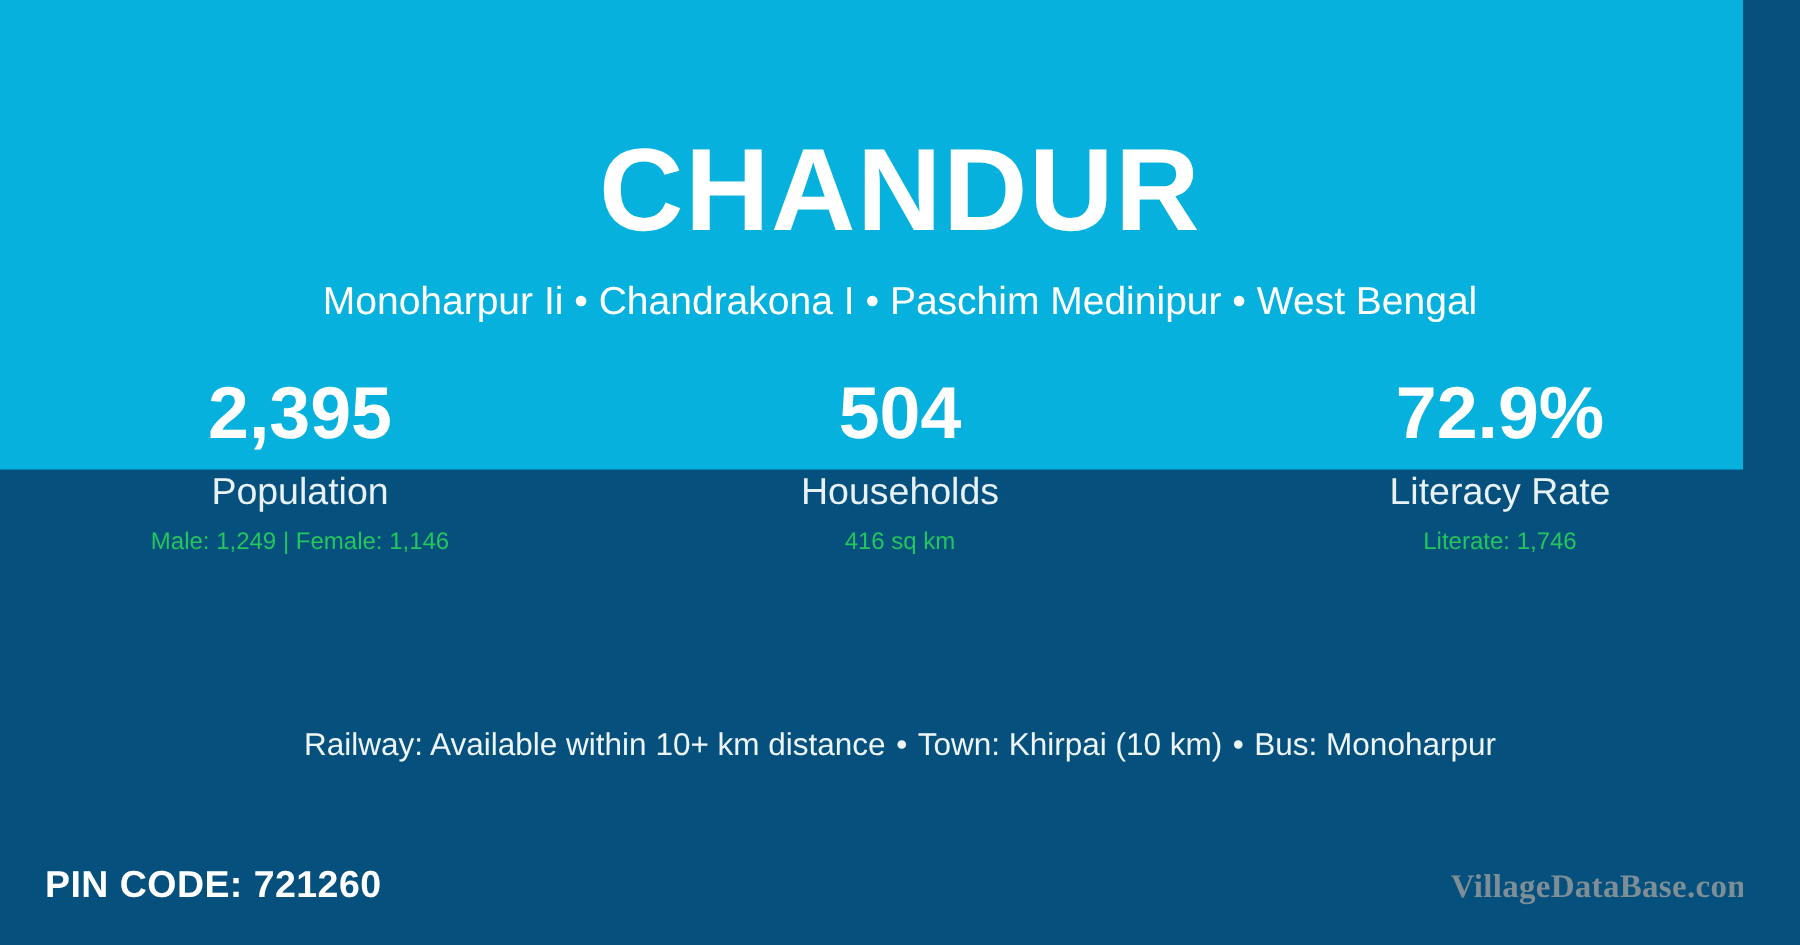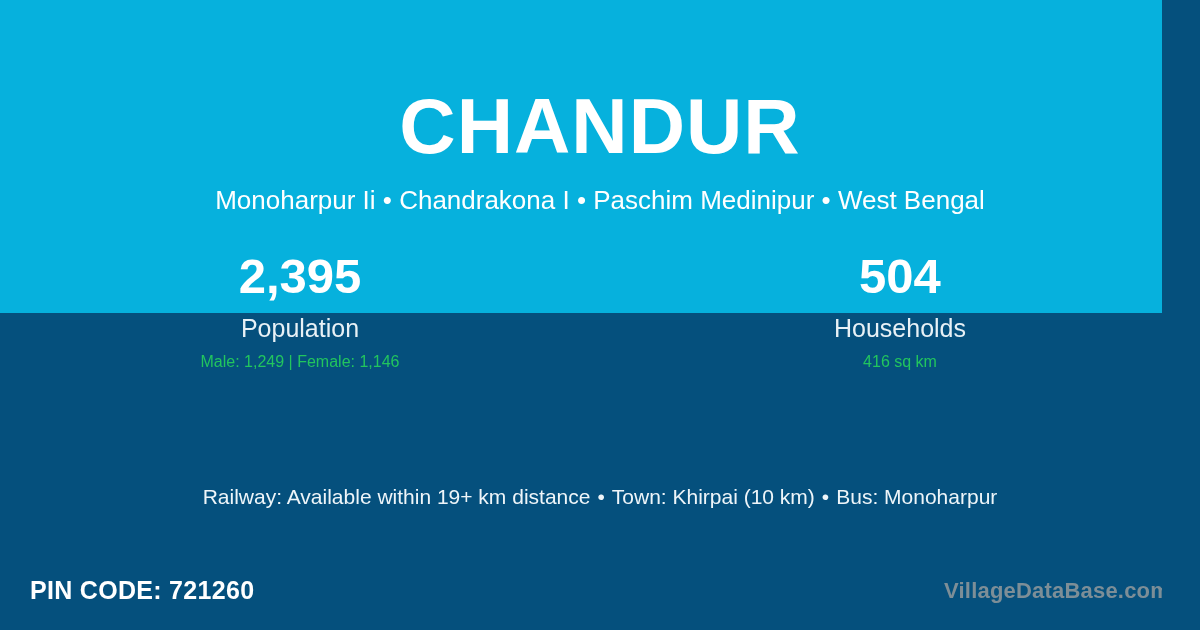--- a/index.html
+++ b/index.html
@@ -132,20 +132,21 @@
   }
   .watermark {
     position: absolute;
     right: 30px;
     top: 11px;
     font-size: 22px;
     line-height: 28px;
     font-weight: 700;
     color: #7d8e97;
     letter-spacing: 0.2px;
+    font-family: Liberation Serif, serif;
   }
 </style>
 </head>
 <body>
 
 <div class="card">
 
   <div class="cyan-band"></div>
 
   <div class="hero">
@@ -160,25 +161,30 @@
       <div class="stat-label">Population</div>
       <div class="stat-sub">Male: 1,249 | Female: 1,146</div>
     </div>
 
     <div class="stat">
       <div class="stat-value">504</div>
       <div class="stat-label">Households</div>
       <div class="stat-sub">416 sq km</div>
     </div>
 
+    <div class="stat">
+      <div class="stat-value">72.9%</div>
+      <div class="stat-label">Literacy Rate</div>
+      <div class="stat-sub">Literate: 1,746</div>
+    </div>
 
   </div>
 
   <div class="amenities">
-    <span>Railway: Available within 19+ km distance</span><span class="sep">•</span><span>Town: Khirpai (10 km)</span><span class="sep">•</span><span>Bus: Monoharpur</span>
+    <span>Railway: Available within 10+ km distance</span><span class="sep">•</span><span>Town: Khirpai (10 km)</span><span class="sep">•</span><span>Bus: Monoharpur</span>
   </div>
 
   <div class="footer">
     <div class="pin-code">PIN CODE: 721260</div>
     <div class="watermark">VillageDataBase.com</div>
   </div>
 
 </div>
 
 </body></html>

